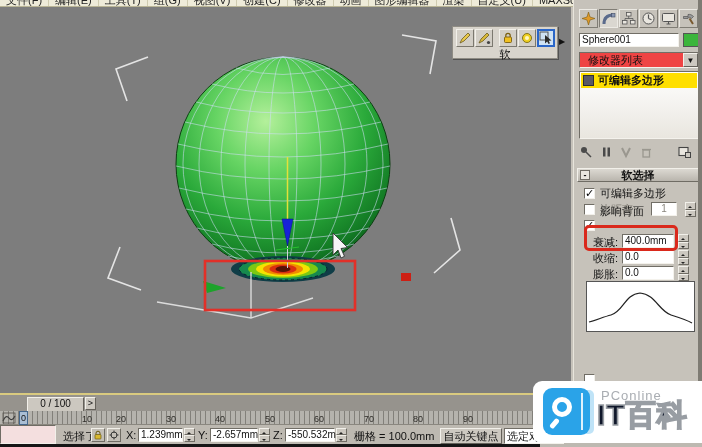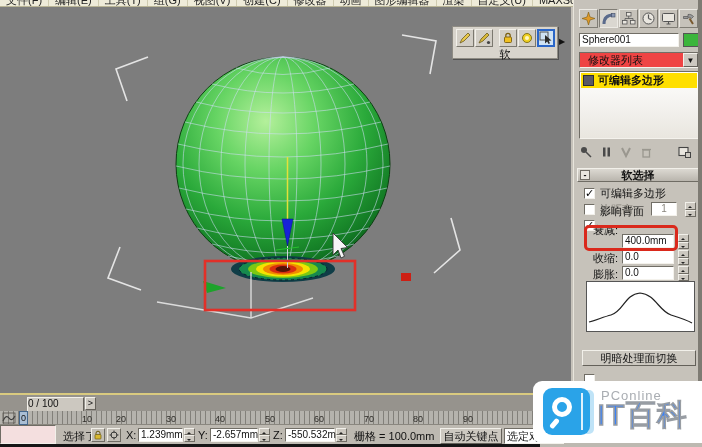--- a/index.html
+++ b/index.html
@@ -44,21 +44,21 @@
   .spin i{flex:1;background:#ccc8c0;border:1px solid;border-color:#f2f0ea #6f6c64 #6f6c64 #f2f0ea;position:relative;display:block}
   .spin i.up::after{content:"";position:absolute;left:1.5px;top:1px;border:2.5px solid transparent;border-bottom-color:#222}
   .spin i.dn::after{content:"";position:absolute;left:1.5px;top:3px;border:2.5px solid transparent;border-top-color:#222}
   .redbox{position:absolute;left:584px;top:225px;width:94px;height:26px;border:3px solid #da291c;border-radius:5px;z-index:5}
   .curvebox{position:absolute;left:585px;top:281px;width:109px;height:51px;background:#fff;border:1px solid #555}
   .btn3d{position:absolute;background:#ccc8c0;border:1px solid;border-color:#f2f0ea #64615a #64615a #f2f0ea;font-size:11px;color:#111;text-align:center}
   .pscroll{position:absolute;left:698px;top:0;width:4px;height:393px;background:#7e7b73}
 
   
   .tl-track{position:absolute;left:0;top:393px;width:702px;height:18px;background:#96938d;border-top:2px solid #d9ca7f}
-  .tl-slider{position:absolute;left:27px;top:2px;width:57px;height:17px;background:#ccc8c0;border:1px solid;border-color:#f2f0ea #64615a #64615a #f2f0ea;font-size:10px;line-height:11px;text-align:left;color:#111}
+  .tl-slider{position:absolute;left:27px;top:2px;width:57px;height:17px;background:#ccc8c0;border:1px solid;border-color:#f2f0ea #64615a #64615a #f2f0ea;font-size:10px;line-height:11px;text-align:center;color:#111}
   .tl-next{position:absolute;left:85px;top:2px;width:11px;height:13px;background:#ccc8c0;border:1px solid;border-color:#f2f0ea #64615a #64615a #f2f0ea;font-size:9px;line-height:11px;text-align:center;color:#111}
   .ruler{position:absolute;left:0;top:411px;width:702px;height:14px;background:repeating-linear-gradient(90deg,rgba(80,78,72,.5) 0 1px,transparent 1px 4.95px) #b5b3ad;background-position:22px 0;border-bottom:1px solid #8a877f}
   .rnum{position:absolute;top:2.5px;font-size:9px;color:#2e2c28;transform:translateX(-50%);background:transparent}
   .fmark{position:absolute;left:19px;top:0;width:9px;height:14px;background:#a9bed4;border:1px solid #44678c;font-size:9px;text-align:center;line-height:12px;color:#111}
   .rico{position:absolute;top:412px;width:14px;height:12px}
 
   
   .statusbar{position:absolute;left:0;top:425px;width:702px;height:22px;background:#bdb9b1}
   .listener{position:absolute;left:0;top:0;width:56px;height:19px;background:#f4dfdf;border:1px solid;border-color:#6f6c64 #f2f0ea #f2f0ea #6f6c64}
   .sbtext{position:absolute;top:4px;font-size:11px;color:#111;white-space:nowrap}
@@ -67,21 +67,21 @@
   .blackstrip{position:absolute;left:0;top:444px;width:540px;height:3px;background:#161616}
 
   
   .watermark{position:absolute;left:533px;top:381px;width:169px;height:62px;background:#fff;border-radius:9px 0 0 9px;z-index:20}
   .wm-fold{position:absolute;left:52px;top:9px;width:9px;height:44px;background:#bfe3f7;border-radius:0 5px 5px 0}
   .wm-logo{position:absolute;left:10px;top:7px;width:47px;height:47px;background:#2aa3e8;border-radius:9px}
   .wm-ring{position:absolute;left:9px;top:9px;width:20px;height:20px;border:5px solid #fff;border-radius:50%}
   .wm-handle{position:absolute;left:9px;top:30px;width:5px;height:11px;background:#fff;transform:rotate(40deg);border-radius:2px}
   .wm-line{position:absolute;left:38px;top:5px;width:2px;height:37px;background:rgba(255,255,255,.85)}
   .wm-brand{position:absolute;left:68px;top:7px;font-size:13px;color:#a9adb2;letter-spacing:1px}
-  .wm-title{position:absolute;left:64px;top:14px;font-size:30px;font-weight:normal;color:#3b82f6;-webkit-text-stroke:1.6px #989da3;letter-spacing:1px}
+  .wm-title{position:absolute;left:64px;top:14px;font-size:30px;font-weight:bold;color:#0f172a;-webkit-text-stroke:1.6px #989da3;letter-spacing:1px}
 </style>
 </head>
 <body>
 
 <div id="app">
 
   <div class="menubar">
     <span class="mi">文件(F)</span><span class="mi">编辑(E)</span><span class="mi">工具(T)</span><span class="mi">组(G)</span><span class="mi">视图(V)</span><span class="mi">创建(C)</span><span class="mi">修改器</span><span class="mi">动画</span><span class="mi">图形编辑器</span><span class="mi">渲染</span><span class="mi">自定义(U)</span><span class="mi">MAXScript</span>
   </div>
 
@@ -273,21 +273,21 @@
     <span class="plabel dim" style="left:26px;top:203px">边距离:</span>
     <span class="field dim" style="left:77px;top:202px;width:26px;text-align:center">1</span>
     <span class="spin" style="left:111px;top:202px">
         <i class="up"></i>
         <i class="dn"></i>
       </span>
 
     <span class="cb on" style="left:10px;top:220px"></span>
     <span class="plabel" style="left:26px;top:205px">影响背面</span>
 
-    <span class="plabel" style="left:19px;top:224px">衰减:</span>
+    <span class="plabel" style="left:19px;top:236px">衰减:</span>
     <span class="field" style="left:48px;top:234px;width:52px">400.0mm</span>
     <span class="spin" style="left:104px;top:234px">
         <i class="up"></i>
         <i class="dn"></i>
       </span>
 
     <span class="plabel" style="left:19px;top:252px">收缩:</span>
     <span class="field" style="left:48px;top:250px;width:52px">0.0</span>
     <span class="spin" style="left:104px;top:250px">
         <i class="up"></i>
@@ -300,21 +300,20 @@
         <i class="up"></i>
         <i class="dn"></i>
       </span>
 
     <div class="curvebox" style="left:12px;top:281px">
       <svg width="107" height="49">
           <path d="M2,40 C10,38 16,35 24,33 C36,30 38,12 53,11 C68,12 72,29 84,33 C92,35.5 100,38 105,41" fill="none" stroke="#222" stroke-width="1.2"></path>
         </svg>
     </div>
 
-    <span class="btn3d" style="left:8px;top:350px;width:114px;height:16px;line-height:14px">明暗处理面切换</span>
 
     <span class="cb" style="left:10px;top:374px"></span>
   </div>
   <div class="redbox"></div>
   <div class="pscroll"></div>
 
   <div class="tl-track">
     <span class="tl-slider">0 / 100</span>
     <span class="tl-next">&gt;</span>
   </div>

